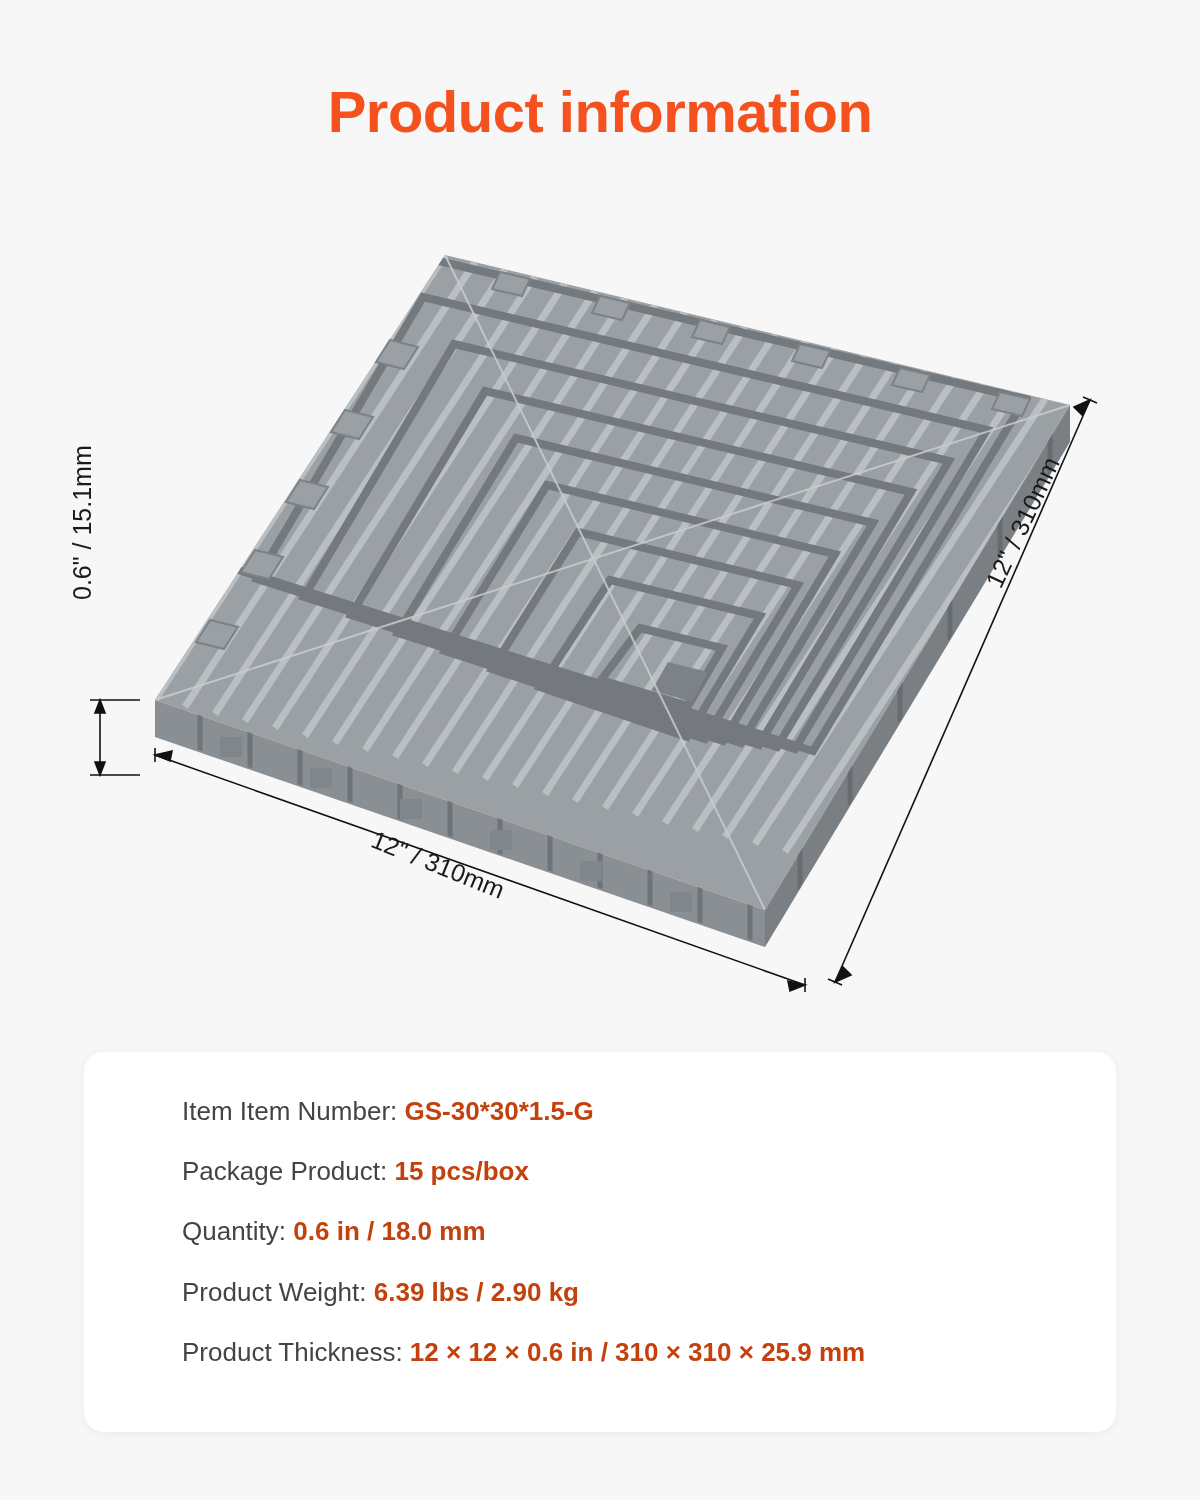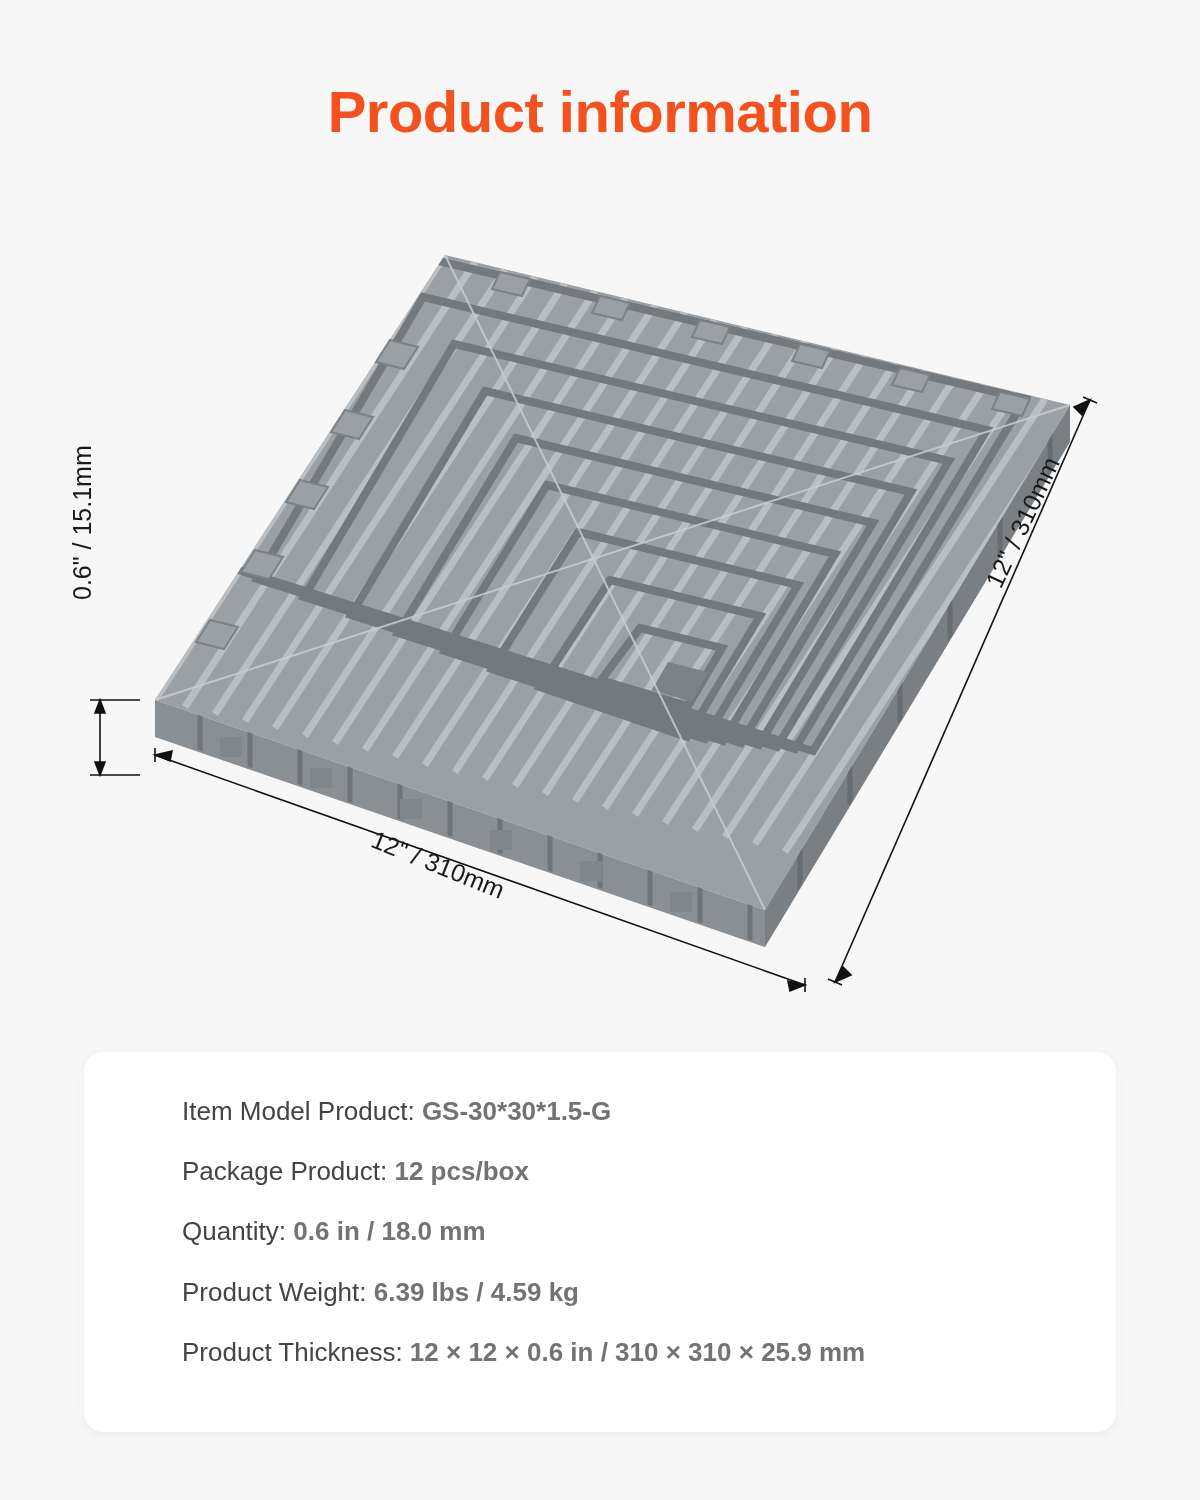--- a/index.html
+++ b/index.html
@@ -82,21 +82,21 @@
     box-shadow: 0 2px 10px rgba(0,0,0,0.05);
     padding: 44px 0 0 98px;
   }
   .info-row {
     font-size: 26px;
     color: #444444;
     margin-bottom: 29px;
     line-height: 1.2;
   }
   .info-row .val {
-    color: #737373;
+    color: #c2410c;
     font-weight: bold;
     margin-top: 13px;
   }
 </style>
 </head>
 <body>
 
 <div class="page-title">Product information</div>
 
 <div class="product-stage">
@@ -244,32 +244,32 @@
     </g>
   </svg>
 
   <div class="dim-label dim-bottom">12" / 310mm</div>
   <div class="dim-label dim-right">12" / 310mm</div>
   <div class="dim-label dim-left">0.6" / 15.1mm</div>
 </div>
 
 <div class="info-card">
   <div class="info-row">
-    <span>Item Model Product:</span>
+    <span>Item Item Number:</span>
     <span class="val">GS-30*30*1.5-G</span>
   </div>
   <div class="info-row">
     <span>Package Product:</span>
-    <span class="val">12 pcs/box</span>
+    <span class="val">15 pcs/box</span>
   </div>
   <div class="info-row">
     <span>Quantity:</span>
     <span class="val">0.6 in / 18.0 mm</span>
   </div>
   <div class="info-row">
     <span>Product Weight:</span>
-    <span class="val">6.39 lbs / 4.59 kg</span>
+    <span class="val">6.39 lbs / 2.90 kg</span>
   </div>
   <div class="info-row">
     <span>Product Thickness:</span>
     <span class="val">12 × 12 × 0.6 in / 310 × 310 × 25.9 mm</span>
   </div>
 </div>
 
 </body></html>

